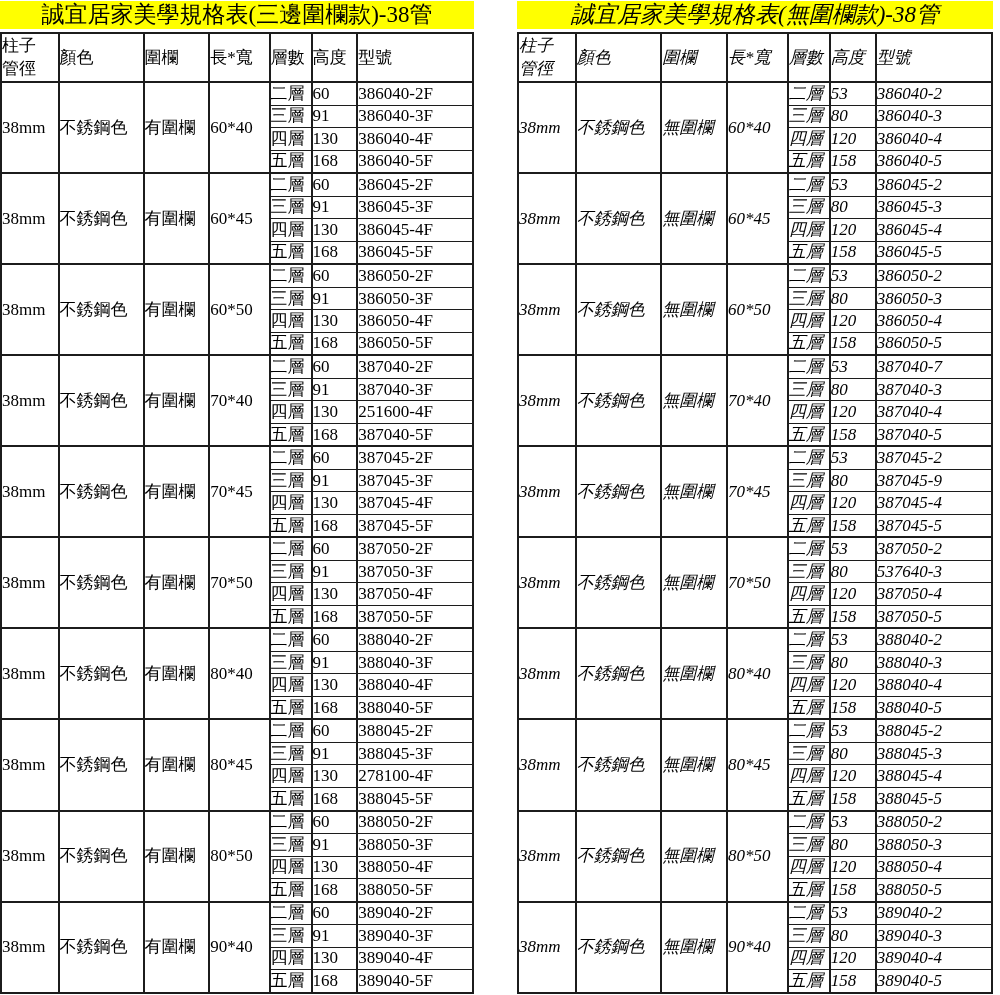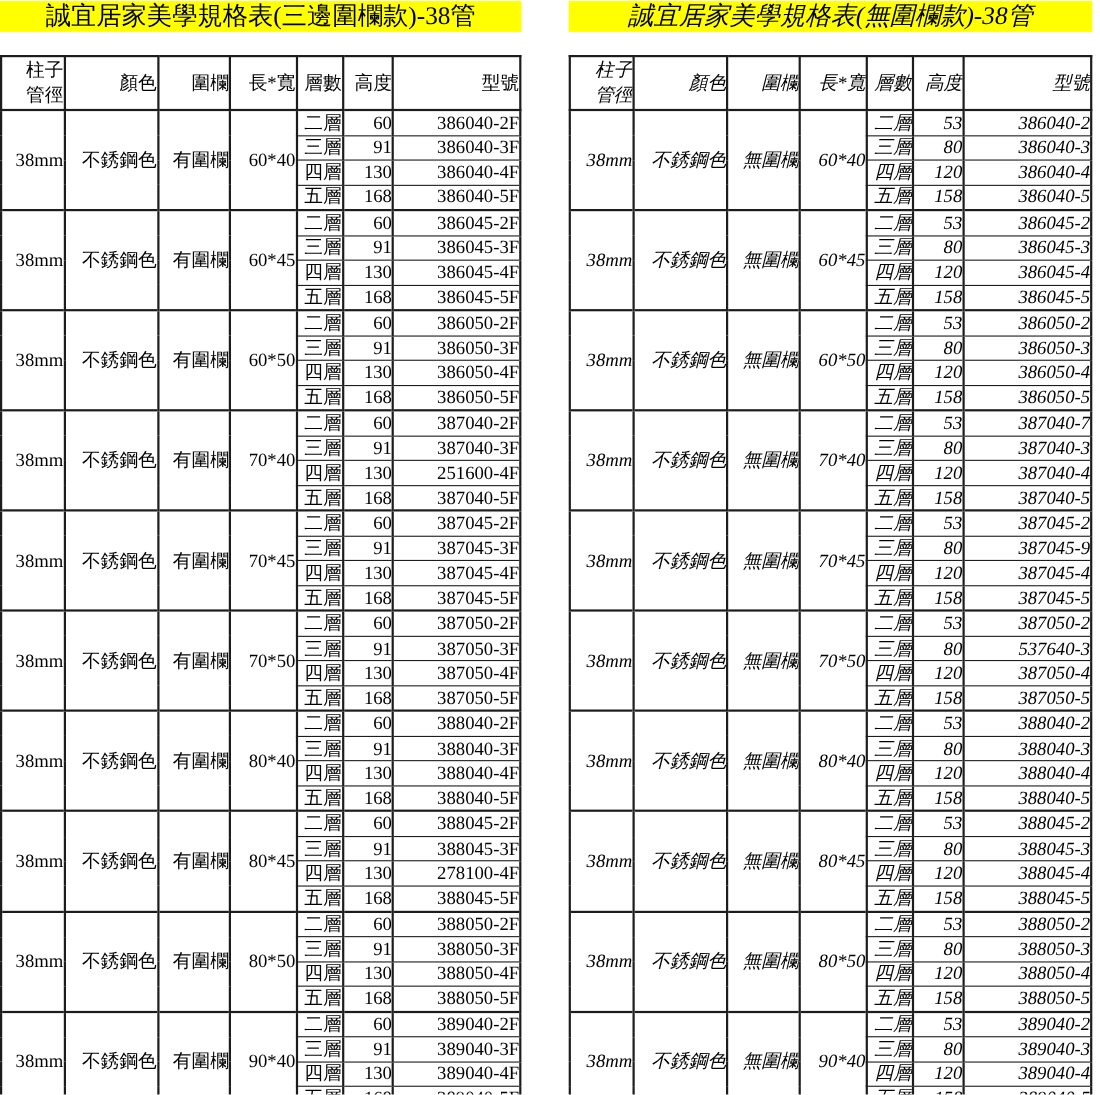--- a/index.html
+++ b/index.html
@@ -6,26 +6,26 @@
   body {
     width:1000px; height:995px; background:#ffffff; position:relative;
     font-family:"Liberation Serif","DejaVu Serif",serif; color:#000;
     overflow:hidden;
   }
   .tbl-wrap { position:absolute; top:1px; }
   .t-left  { left:0px;   width:474px; }
   .t-right { left:517px; width:476px;font-style:italic; }
   .title {
     height:28px; background:#ffff00; text-align:center;
-    font-size:23px; line-height:28px; margin-bottom:21px;
+    font-size:23px; line-height:28px; margin-bottom:3px;
     white-space:nowrap; overflow:hidden; letter-spacing:0px;
   }
   table.spec {
     width:100%; height:962px; border-collapse:collapse; table-layout:fixed;
-    text-align:right; font-size:17px;padding-left:20px;
+    text-align:left; font-size:17px;padding-left:20px;
   }
   table.spec th, table.spec td {
     border:1px solid #1c1c1c;
     border-left-width:2px; border-right-width:2px;
     padding:0; vertical-align:middle; line-height:1.05;
     overflow:hidden; white-space:nowrap;
   }
   table.spec thead tr { height:49px; }
   table.spec th {
     font-weight:normal; font-size:17px;

